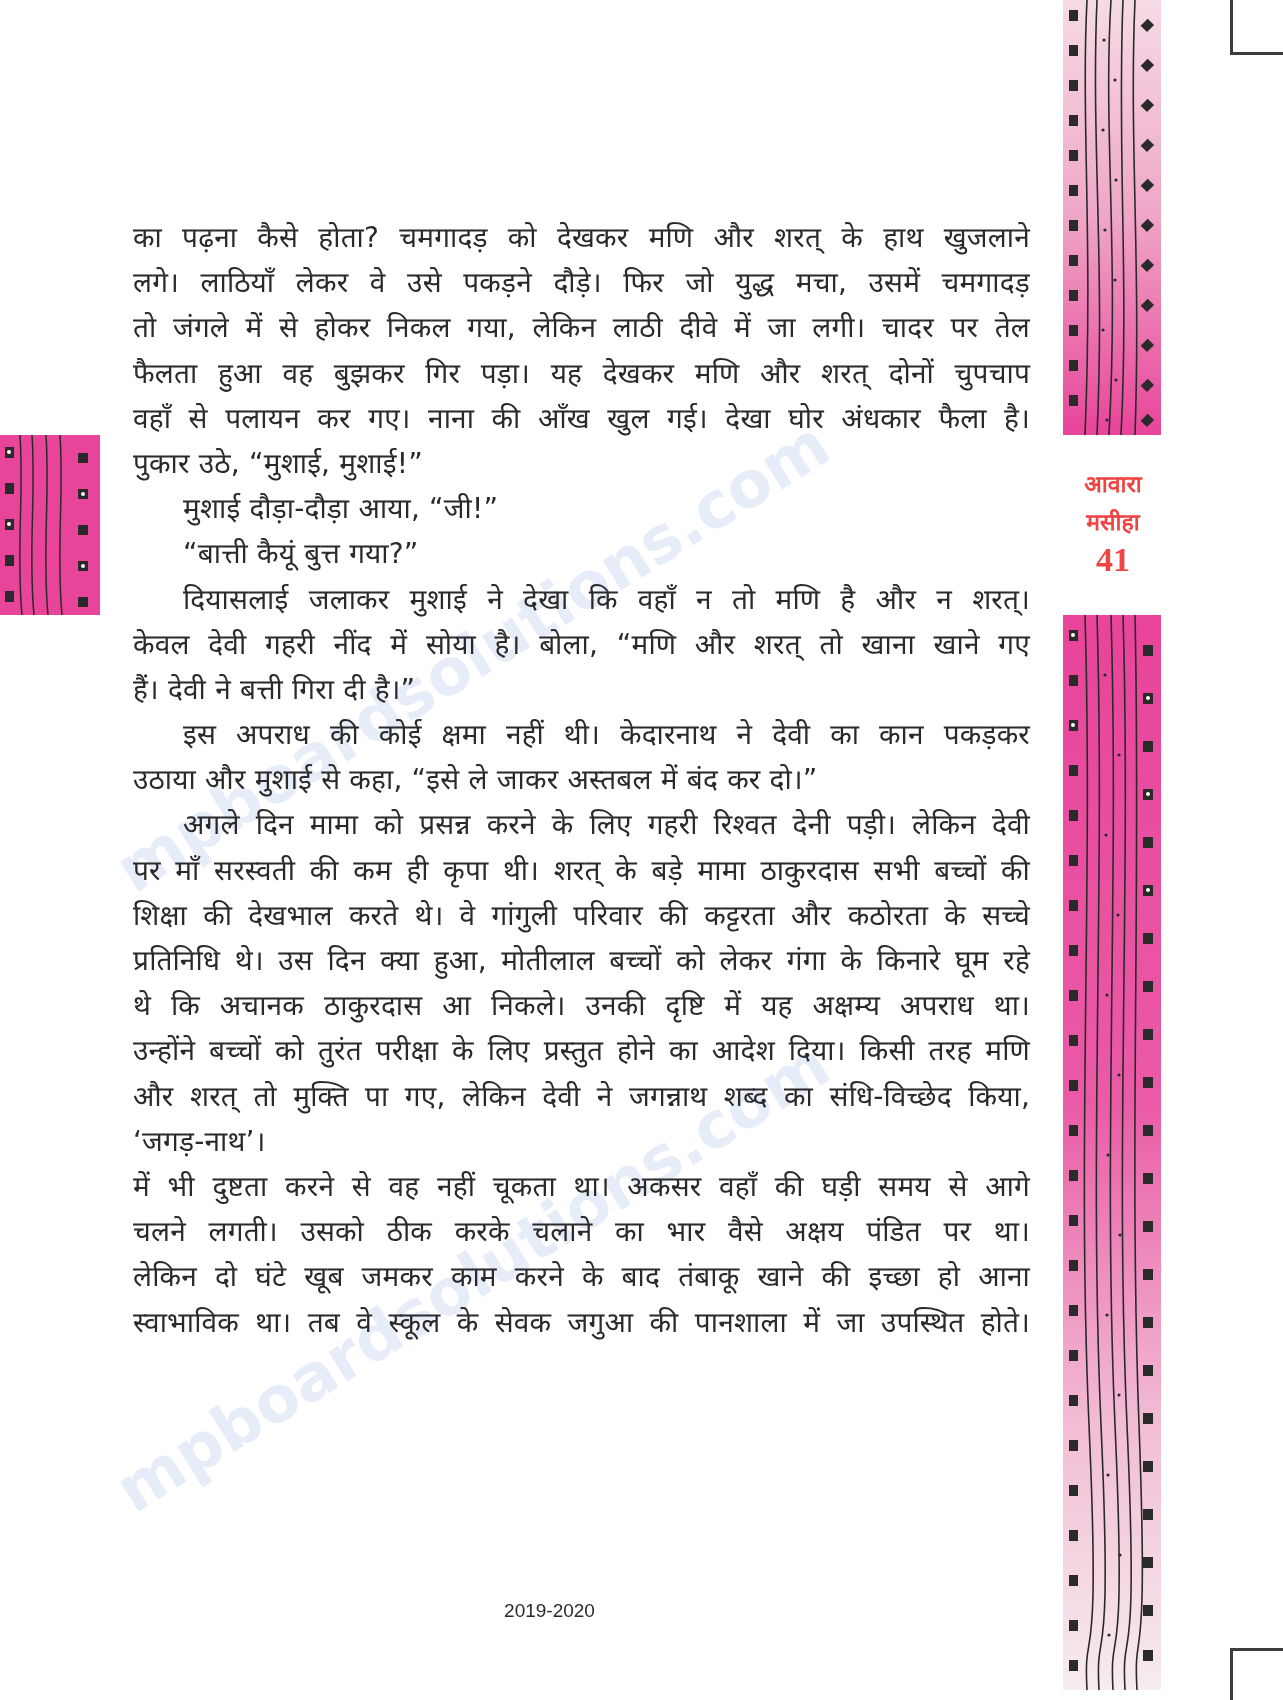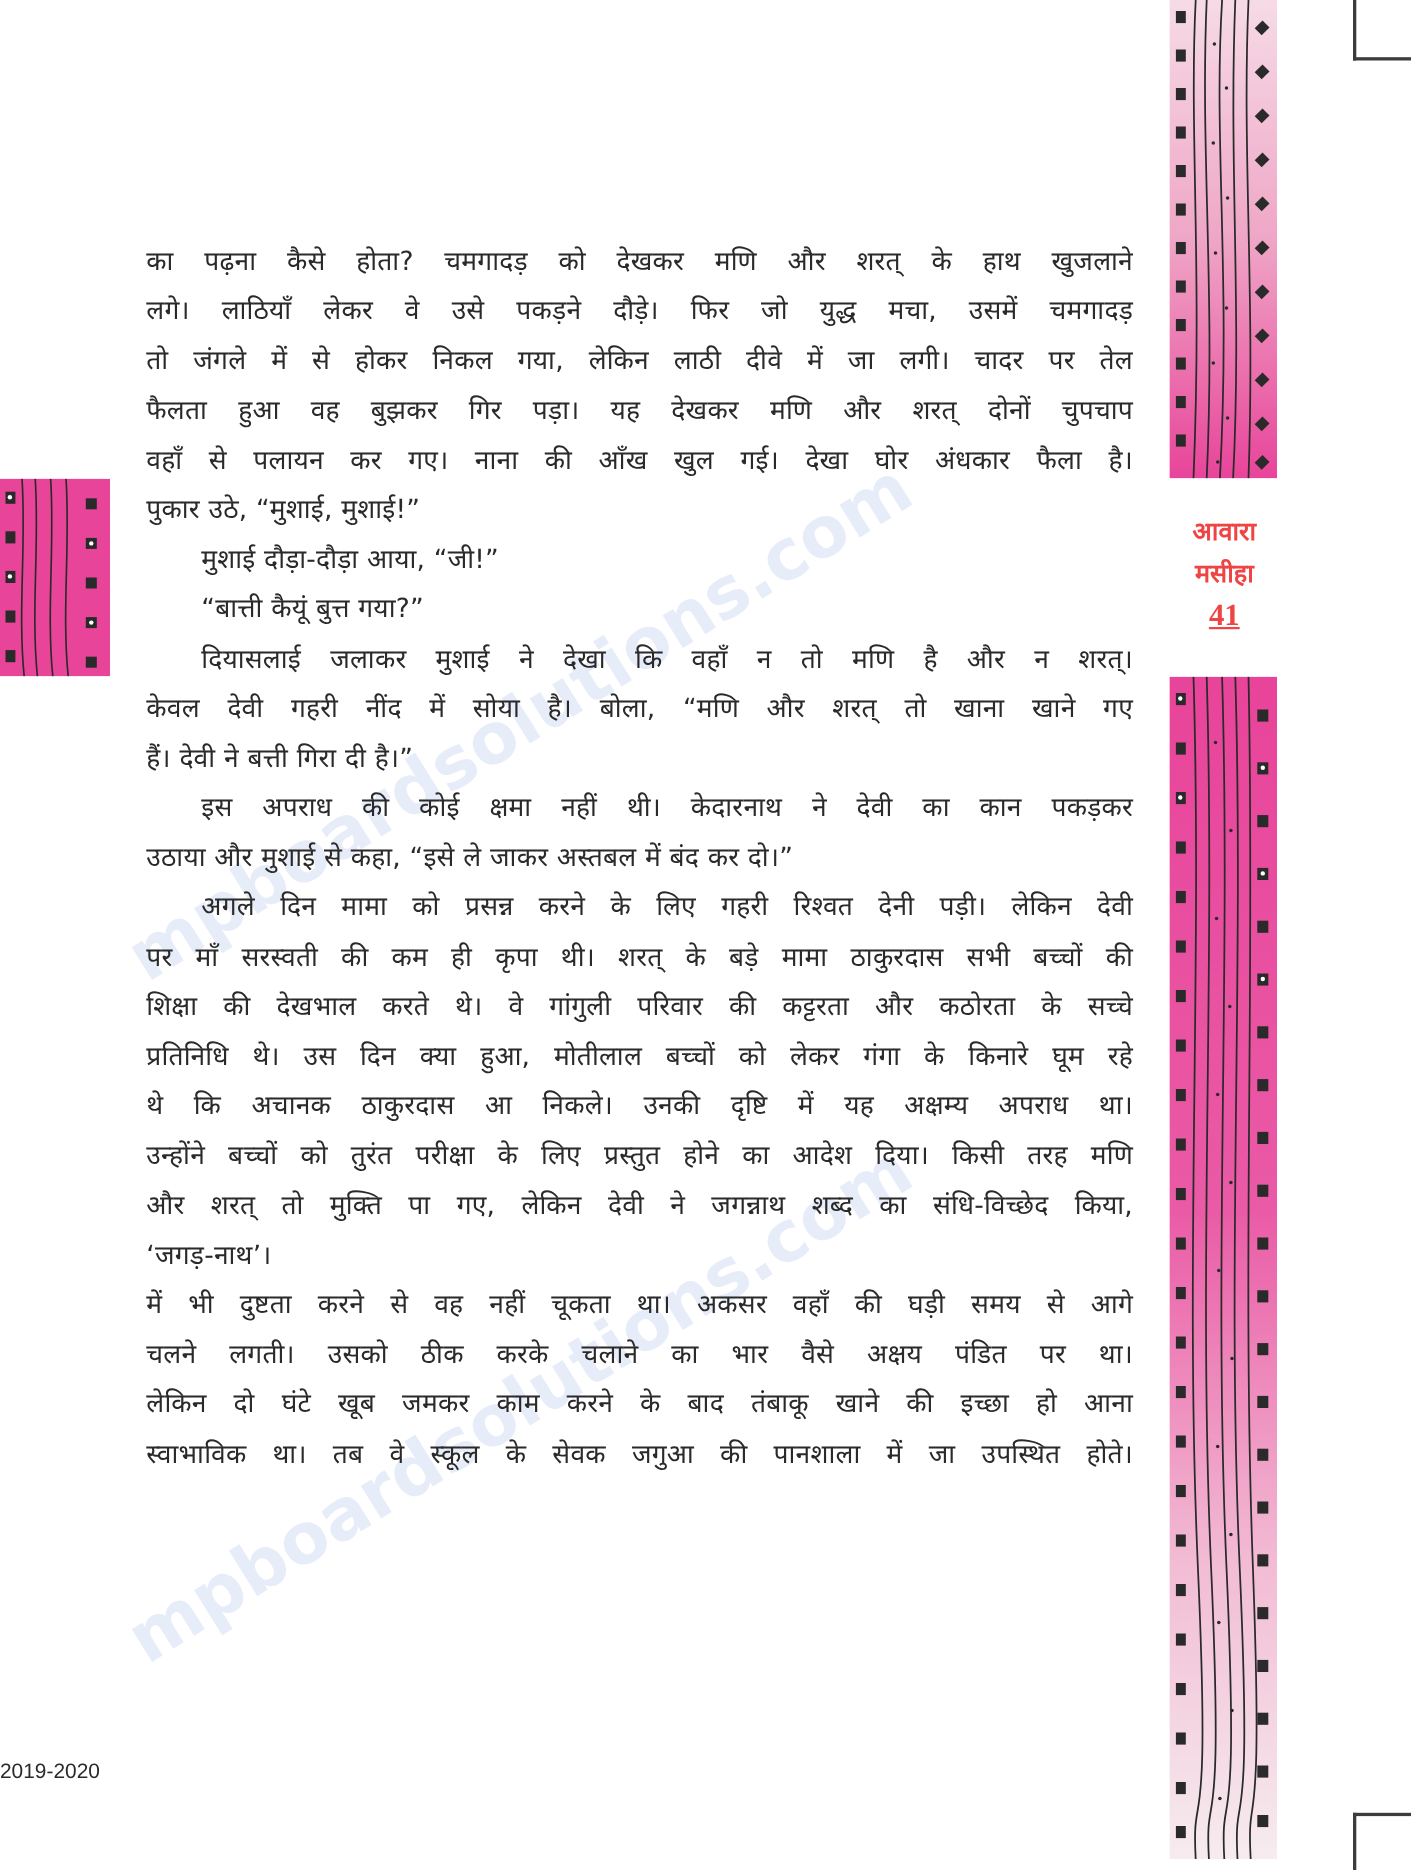--- a/index.html
+++ b/index.html
@@ -7,41 +7,41 @@
     width: 1283px; height: 1700px; position: relative; overflow: hidden;
     background: #ffffff;
     font-family: "DejaVu Sans", sans-serif;
     color: #2a2a2a;
   }
   .page { position: absolute; inset: 0; }
   .text-col {
     position: absolute; left: 133px; top: 215px; width: 897px;
   }
   .line {
-    height: 45.2px; line-height: 45.2px; font-size: 24px;
+    height: 45.2px; line-height: 45.2px; font-size: 28px;
     white-space: nowrap; text-align: justify; text-align-last: justify;
     letter-spacing: 0.2px;
   }
   .line.last { text-align-last: left; }
   .line.indent { padding-left: 50px; }
   .strip {
     position: absolute; overflow: hidden;
   }
   .strip svg { display: block; width: 100%; height: 100%; }
   .side-title {
     position: absolute; left: 1060px; width: 106px; text-align: center;
     font-family: "DejaVu Serif", serif; font-weight: bold; font-size: 23px;
     color: #ef4444; line-height: 38px;
   }
-  .page-num { font-family: "Liberation Serif", serif; font-size: 28px; text-decoration: underline; }
+  .page-num { font-family: "Liberation Serif", serif; font-size: 34px; }
   .crop-mark {
     position: absolute; border-color: #3c3c3c; border-style: solid;
   }
   .footer {
-    position: absolute; top: 1600px; left: 0; width: 1099px; 
+    position: absolute; top: 1600px; left: 0; width: 1099px; text-align: center;
     font-family: "Liberation Sans", sans-serif; font-size: 19px; color: #2a2a2a;
   }
   .watermark {
     position: absolute; font-family: "DejaVu Sans", sans-serif; font-weight: bold;
     color: rgba(120,150,220,0.18); font-size: 64px; transform: rotate(-32deg);
     white-space: nowrap; pointer-events: none;
   }
 </style>
 </head>
 <body>

